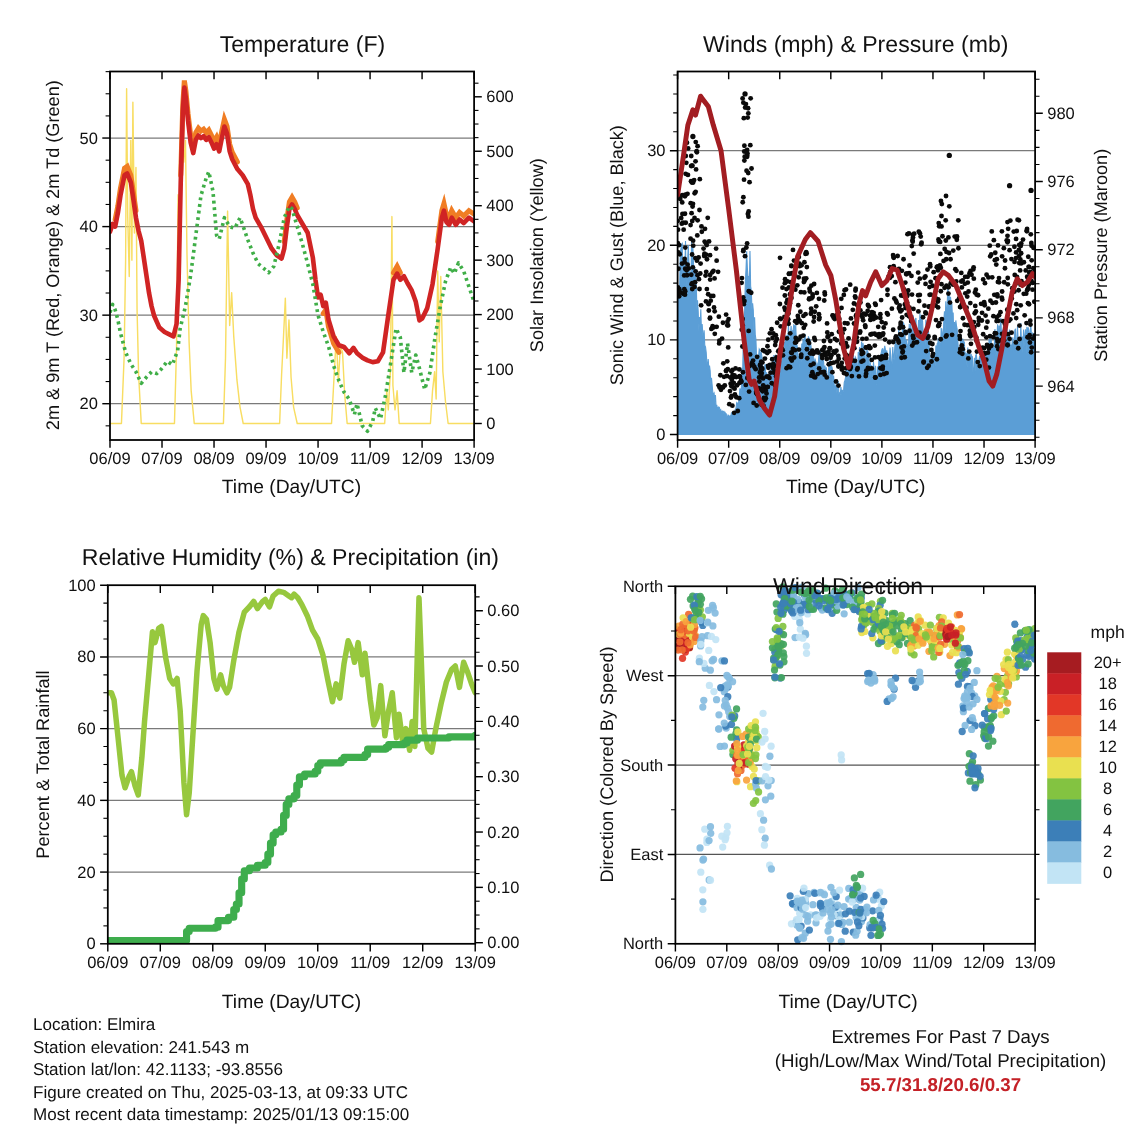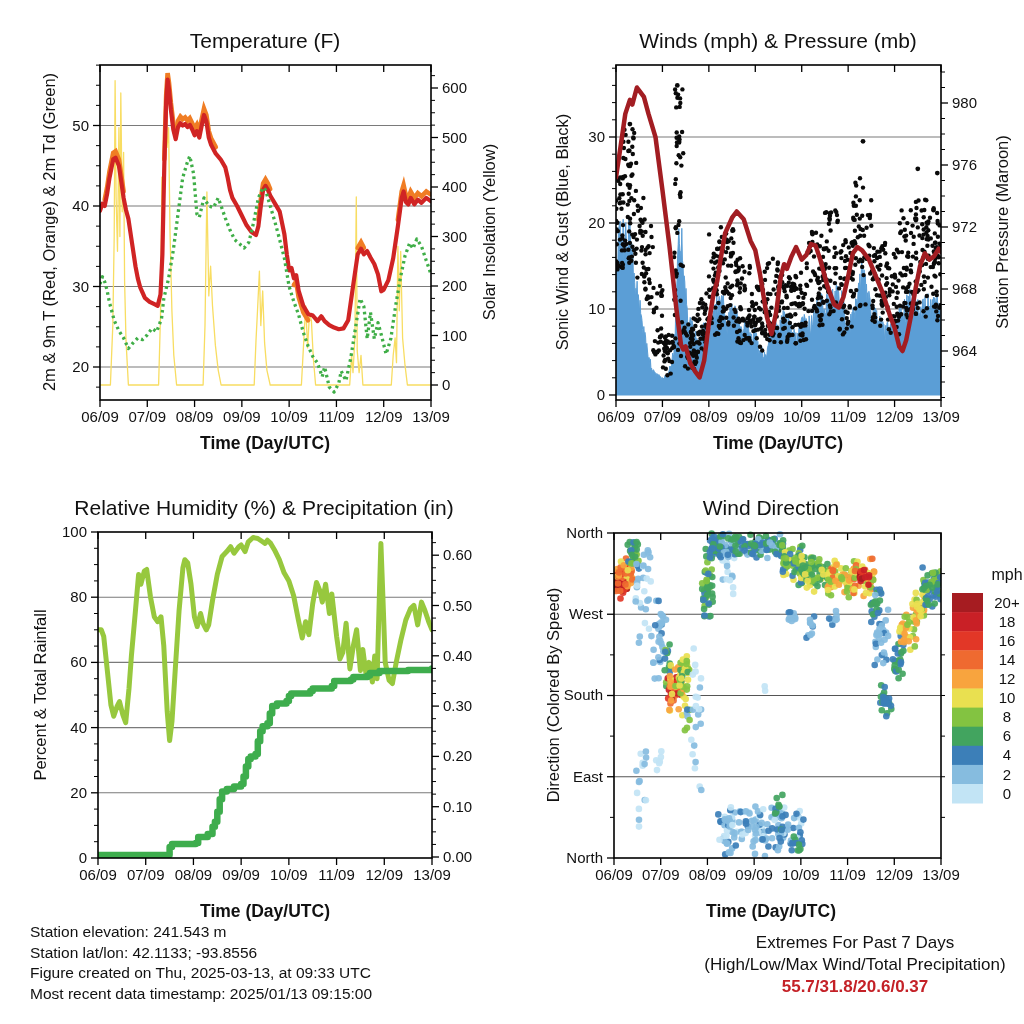--- a/index.html
+++ b/index.html
@@ -1,21 +1,21 @@
 <!DOCTYPE html>
 <html><head>
 <meta charset="utf-8">
 <style>
   html,body{margin:0;padding:0;background:#fff;}
   body{font-family:"Liberation Sans","DejaVu Sans",sans-serif;color:#111;}
   .stage{position:relative;width:1024px;height:1024px;background:#fff;overflow:hidden;}
   .chart-svg{position:absolute;}
   .abs{position:absolute;}
   .ctitle{transform:translate(-50%,-50%);font-size:21px;white-space:nowrap;}
-  .xlab{transform:translate(-50%,-50%);font-size:17.5px;white-space:nowrap;font-weight:bold;}
+  .xlab{transform:translate(-50%,-50%);font-size:17.5px;white-space:nowrap;}
   .vlab{transform:translate(-50%,-50%) rotate(-90deg);font-size:16.5px;white-space:nowrap;}
   .footer-left{font-size:15.5px;line-height:20.5px;}
   .footer-right{text-align:center;font-size:17px;line-height:22px;}
   .extreme-values{font-weight:bold;}
 </style>
 </head>
 <body>
 
 <div class="stage">
   <svg id="svg-temp" class="chart-svg" style="left:0;top:0" width="512" height="470">
@@ -2732,38 +2732,39 @@
       <text x="495" y="194.9" text-anchor="middle" font-size="15" fill="#111" font-family="&quot;Liberation Sans&quot;,&quot;DejaVu Sans&quot;,sans-serif">14</text>
       <text x="495" y="213.9" text-anchor="middle" font-size="15" fill="#111" font-family="&quot;Liberation Sans&quot;,&quot;DejaVu Sans&quot;,sans-serif">12</text>
       <text x="495" y="233.1" text-anchor="middle" font-size="15" fill="#111" font-family="&quot;Liberation Sans&quot;,&quot;DejaVu Sans&quot;,sans-serif">10</text>
       <text x="495" y="252.2" text-anchor="middle" font-size="15" fill="#111" font-family="&quot;Liberation Sans&quot;,&quot;DejaVu Sans&quot;,sans-serif">8</text>
       <text x="495" y="271.3" text-anchor="middle" font-size="15" fill="#111" font-family="&quot;Liberation Sans&quot;,&quot;DejaVu Sans&quot;,sans-serif">6</text>
       <text x="495" y="290.4" text-anchor="middle" font-size="15" fill="#111" font-family="&quot;Liberation Sans&quot;,&quot;DejaVu Sans&quot;,sans-serif">4</text>
       <text x="495" y="309.5" text-anchor="middle" font-size="15" fill="#111" font-family="&quot;Liberation Sans&quot;,&quot;DejaVu Sans&quot;,sans-serif">2</text>
       <text x="495" y="328.6" text-anchor="middle" font-size="15" fill="#111" font-family="&quot;Liberation Sans&quot;,&quot;DejaVu Sans&quot;,sans-serif">0</text>
     </svg>
 
-  <div class="abs ctitle" style="left:265px;top:41px">Temperature (F)</div>
+  <div class="abs ctitle" style="left:275px;top:41px">Temperature (F)</div>
   <div class="abs ctitle" style="left:778px;top:41px">Winds (mph) &amp; Pressure (mb)</div>
   <div class="abs ctitle" style="left:264px;top:508px">Relative Humidity (%) &amp; Precipitation (in)</div>
-  <div class="abs ctitle" style="left:771px;top:508px">Wind Direction</div>
+  <div class="abs ctitle" style="left:771px;top:534px">Wind Direction</div>
 
   <div class="abs xlab" style="left:265px;top:443px">Time (Day/UTC)</div>
   <div class="abs xlab" style="left:778px;top:443px">Time (Day/UTC)</div>
   <div class="abs xlab" style="left:265px;top:911px">Time (Day/UTC)</div>
   <div class="abs xlab" style="left:771px;top:911px">Time (Day/UTC)</div>
 
   <div class="abs vlab" style="left:49px;top:232px">2m &amp; 9m T (Red, Orange) &amp; 2m Td (Green)</div>
   <div class="abs vlab" style="left:489px;top:232px">Solar Insolation (Yellow)</div>
   <div class="abs vlab" style="left:562px;top:232px">Sonic Wind &amp; Gust (Blue, Black)</div>
   <div class="abs vlab" style="left:1002px;top:232px">Station Pressure (Maroon)</div>
   <div class="abs vlab" style="left:40px;top:695px">Percent &amp; Total Rainfall</div>
   <div class="abs vlab" style="left:553px;top:695px">Direction (Colored By Speed)</div>
 
   <div class="abs footer-left" style="left:30px;top:922px">
+    <div>Location: Elmira</div>
     <div>Station elevation: 241.543 m</div>
     <div>Station lat/lon: 42.1133; -93.8556</div>
     <div>Figure created on Thu, 2025-03-13, at 09:33 UTC</div>
     <div>Most recent data timestamp: 2025/01/13 09:15:00</div>
   </div>
 
   <div class="abs footer-right" style="left:690px;top:932px;width:330px">
     <div>Extremes For Past 7 Days</div>
     <div>(High/Low/Max Wind/Total Precipitation)</div>
     <div class="extreme-values" style="color: rgb(196, 33, 39);">55.7/31.8/20.6/0.37</div>

